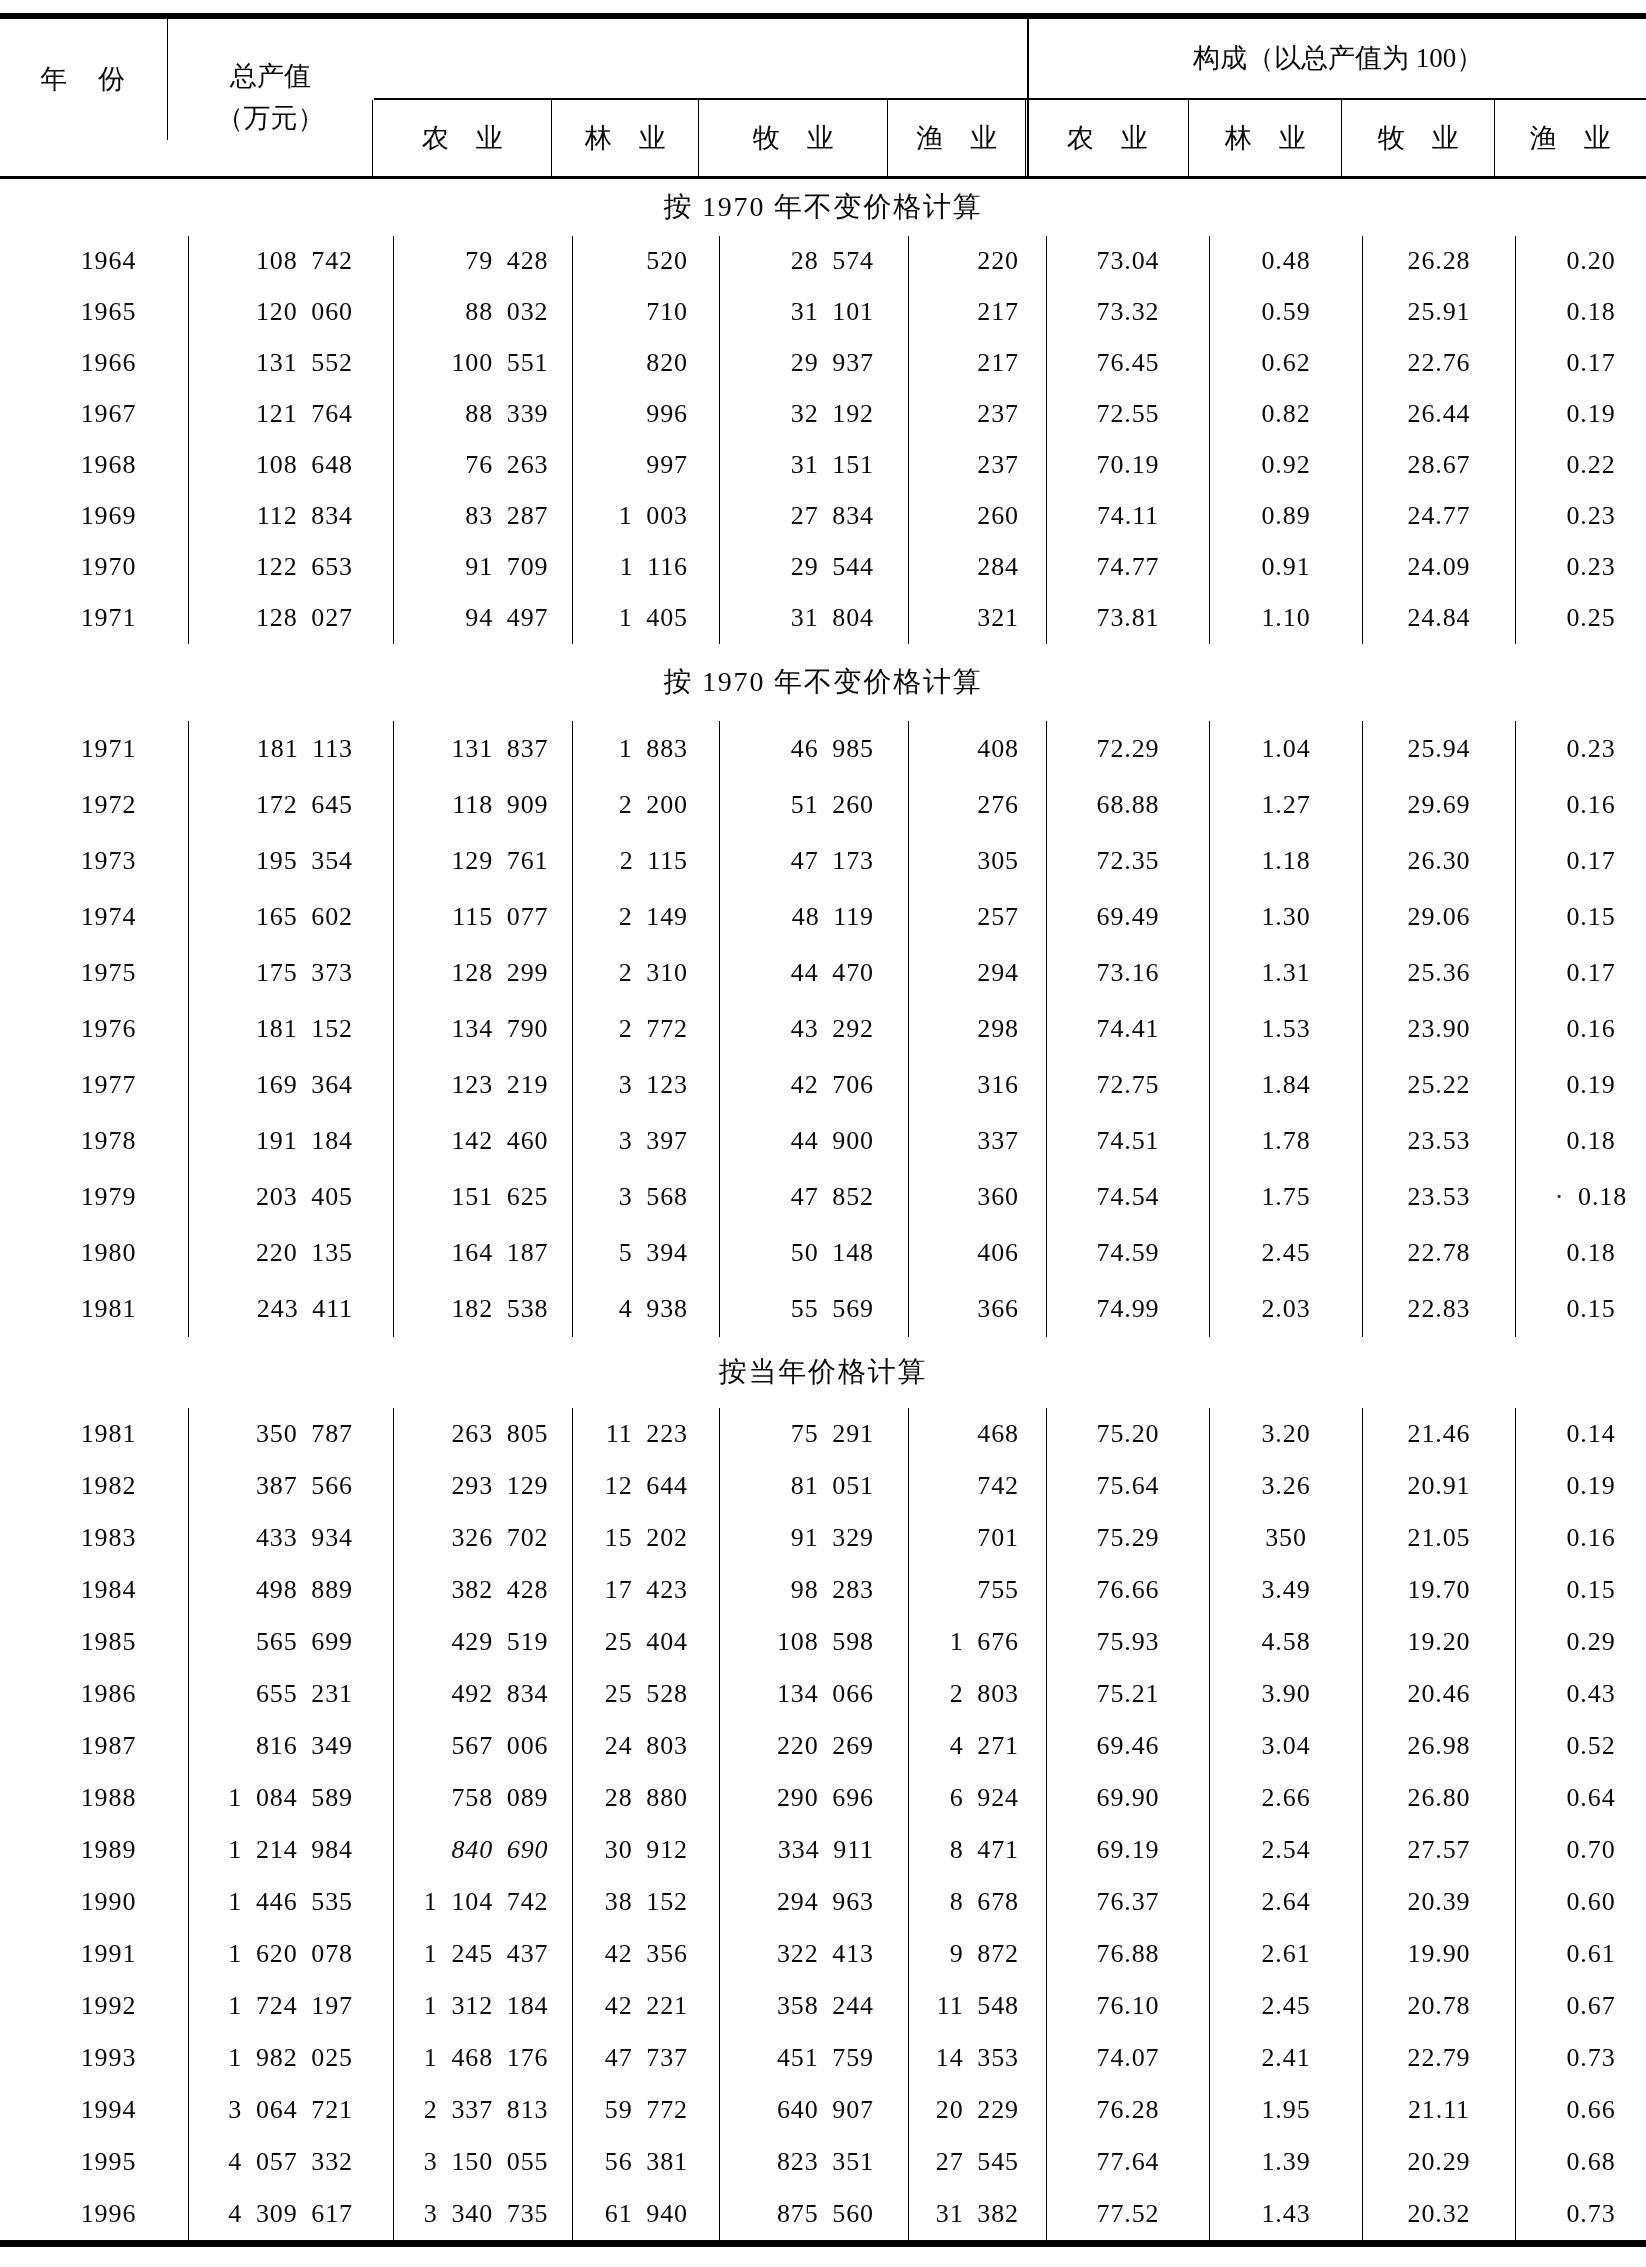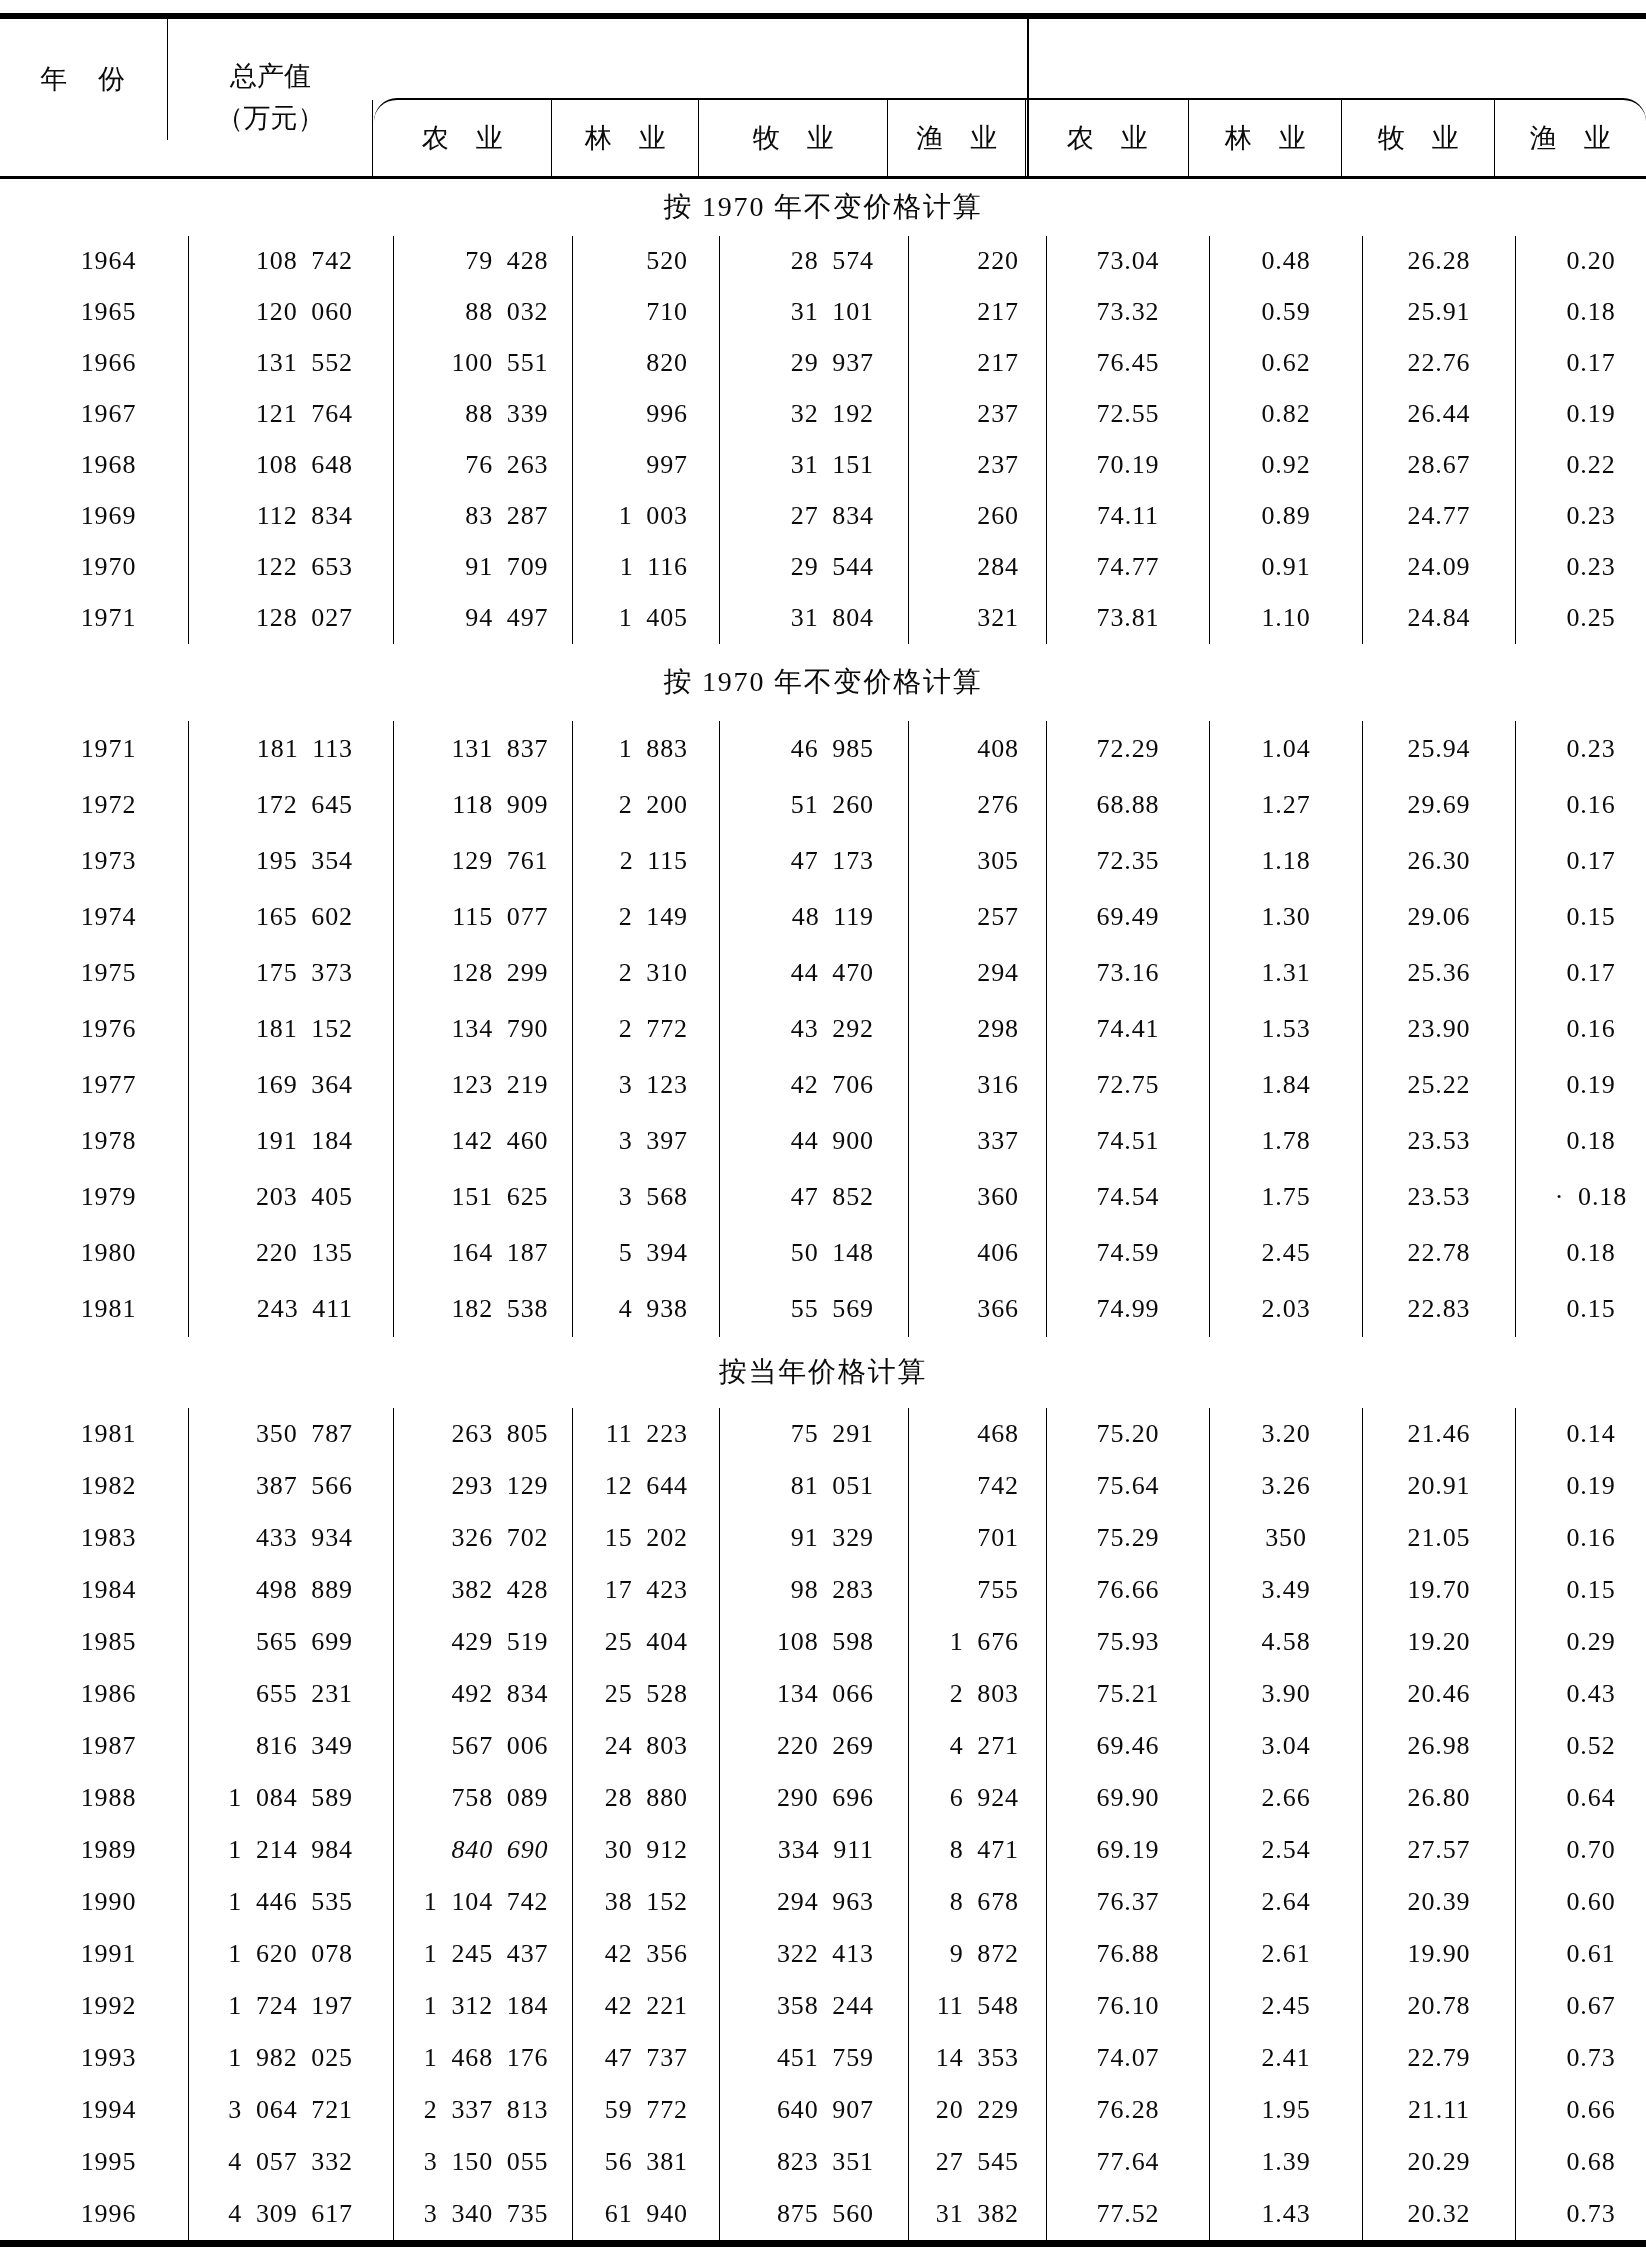--- a/index.html
+++ b/index.html
@@ -32,21 +32,21 @@
     font-size:27px;line-height:42px;
   }
   .h-comp{
     position:absolute;left:1029px;top:0;width:618px;height:79px;
     display:flex;align-items:center;justify-content:center;
     font-size:27px;
   }
   .h-band{
     position:absolute;left:374px;right:0;top:79px;bottom:0;
     border-top:2.7px solid #000;
-    display:flex;box-sizing:border-box;border-radius:23px;
+    display:flex;box-sizing:border-box;
   }
   .h-band .bcell{
     box-sizing:border-box;
     border-left:1.8px solid #000;
     display:flex;align-items:center;justify-content:center;
     font-size:27px;
   }
   .h-band .bcell:first-child{margin-left:-1.8px;}
   .bw0{width:179px}.bw1{width:147px}.bw2{width:189px}.bw3{width:138px}
   .bw4{width:163px}.bw5{width:153px}.bw6{width:153px}.bw7{width:151px}
@@ -89,20 +89,21 @@
 
 <div class="sheet">
   <div class="tablewrap">
 
     <div class="thead">
       <div class="h-year">年　份</div>
       <div class="h-total">
         <div>总产值</div>
         <div>（万元）</div>
       </div>
+      <div class="h-comp">构成（以总产值为 100）</div>
       <div class="h-band">
         <div class="bcell bw0">农　业</div>
         <div class="bcell bw1">林　业</div>
         <div class="bcell bw2">牧　业</div>
         <div class="bcell bw3">渔　业</div>
         <div class="bcell bw4">农　业</div>
         <div class="bcell bw5">林　业</div>
         <div class="bcell bw6">牧　业</div>
         <div class="bcell bw7">渔　业</div>
       </div>

